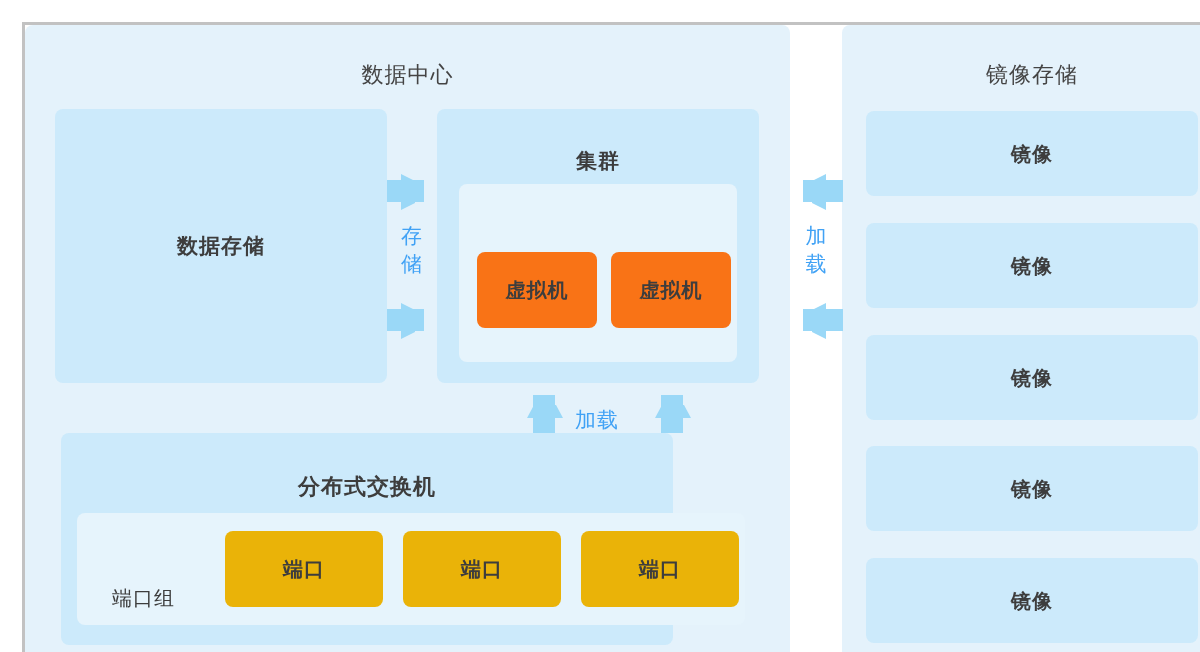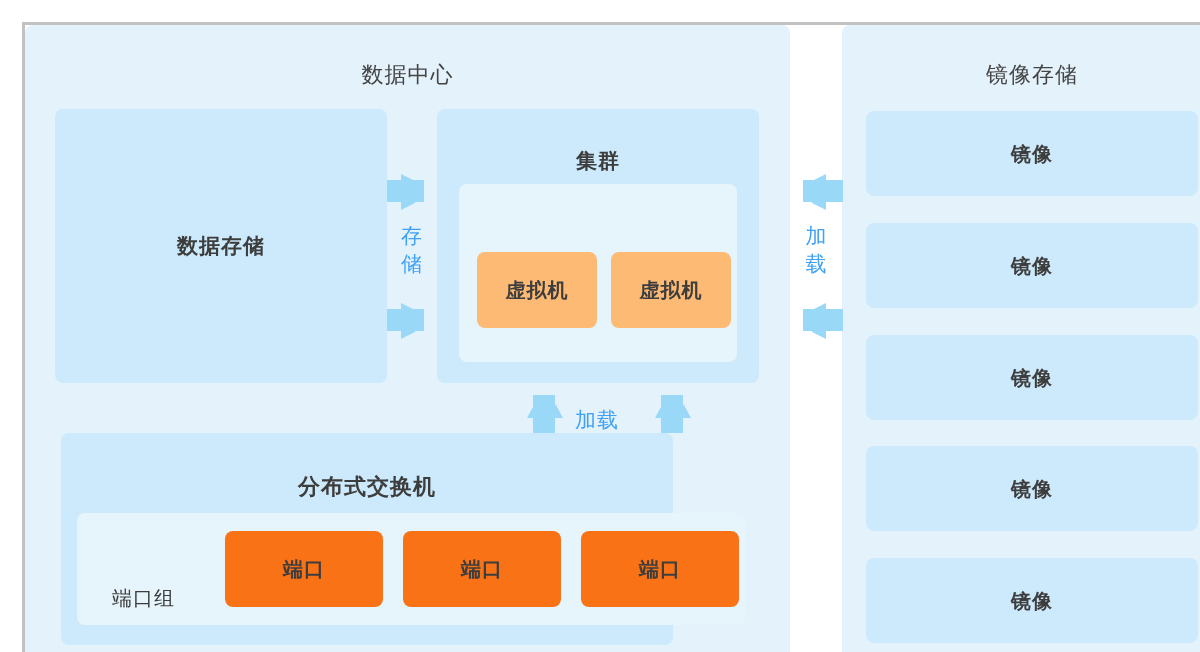--- a/index.html
+++ b/index.html
@@ -57,21 +57,21 @@
   }
 
   
   .box {
     position: absolute;
     border-radius: 8px;
   }
 
   .box-l1 { background: #cceafb; }   
   .box-l2 { background: #e6f4fc; }   
-  .box-l3 { background: #fdba74; }   
+  .box-l3 { background: #f97316; }   
 
   .box-label {
     position: absolute;
     left: 0;
     right: 0;
     text-align: center;
     color: #3d3d3d;
     letter-spacing: 1px;
     font-weight: bold;
   }
@@ -155,21 +155,21 @@
     color: #3d3d3d;
     letter-spacing: 1px;
     margin-top: 29px;
   }
 
   .port-box {
     position: absolute;
     top: 18px;
     width: 158px;
     height: 76px;
-    background: #f97316;
+    background: #eab308;
     border-radius: 8px;
   }
   #port-1 { left: 148px; }
   #port-2 { left: 326px; }
   #port-3 { left: 504px; }
   .port-label { font-size: 20px; }
 
   
   .image-box {
     position: absolute;

